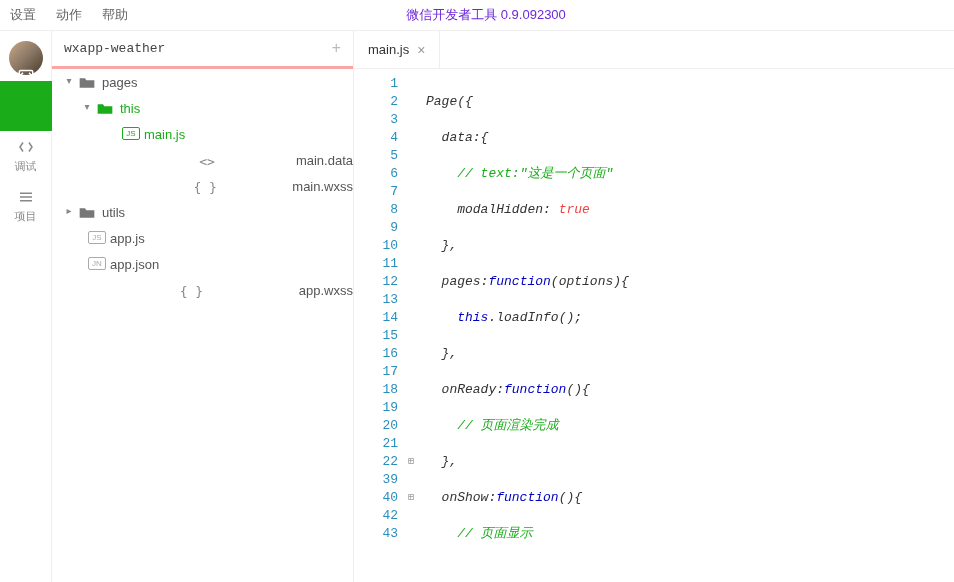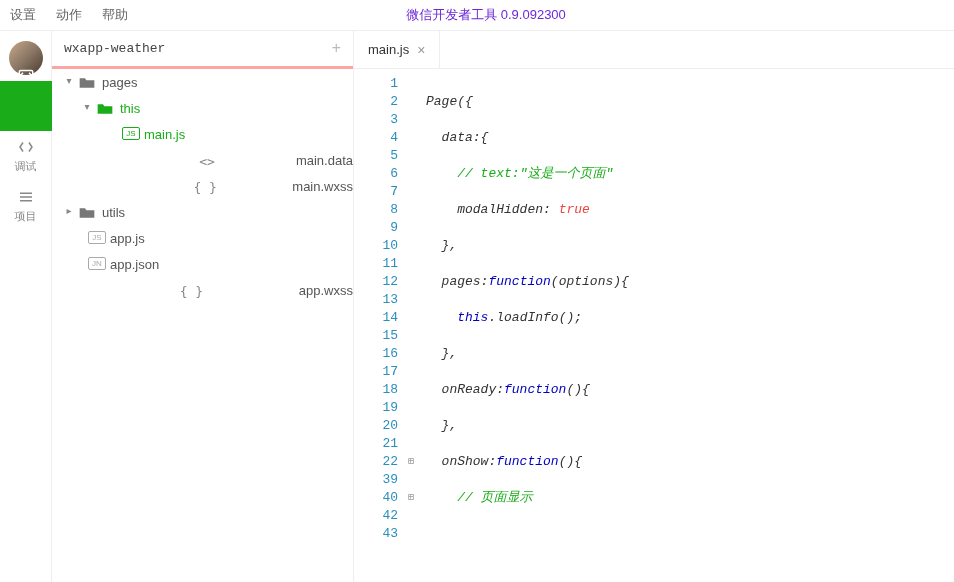--- a/index.html
+++ b/index.html
@@ -219,20 +219,21 @@
       <div class="src">
 <div class="line"><span>Page({</span></div>
 <div class="line"><span>  data:{</span></div>
 <div class="line"><span>    </span><span class="cm">// text:"这是一个页面"</span></div>
 <div class="line"><span>    modalHidden: </span><span class="lit">true</span></div>
 <div class="line"><span>  },</span></div>
 <div class="line"><span>  pages:</span><span class="kw">function</span><span>(options){</span></div>
 <div class="line"><span>    </span><span class="kw">this</span><span>.loadInfo();</span></div>
 <div class="line"><span>  },</span></div>
 <div class="line"><span>  onReady:</span><span class="kw">function</span><span>(){</span></div>
+<div class="line"><span>    </span><span class="cm">// 页面渲染完成</span></div>
 <div class="line"><span>  },</span></div>
 <div class="line"><span>  onShow:</span><span class="kw">function</span><span>(){</span></div>
 <div class="line"><span>    </span><span class="cm">// 页面显示</span></div>
 
 
 
 
 
 
 

